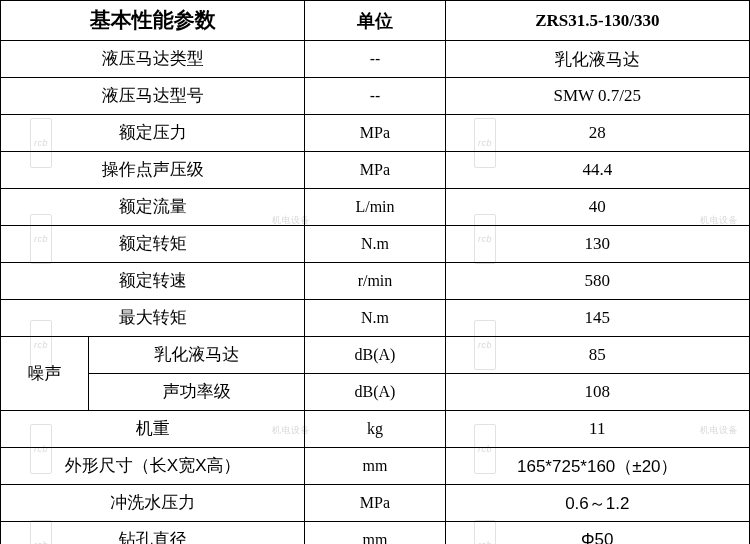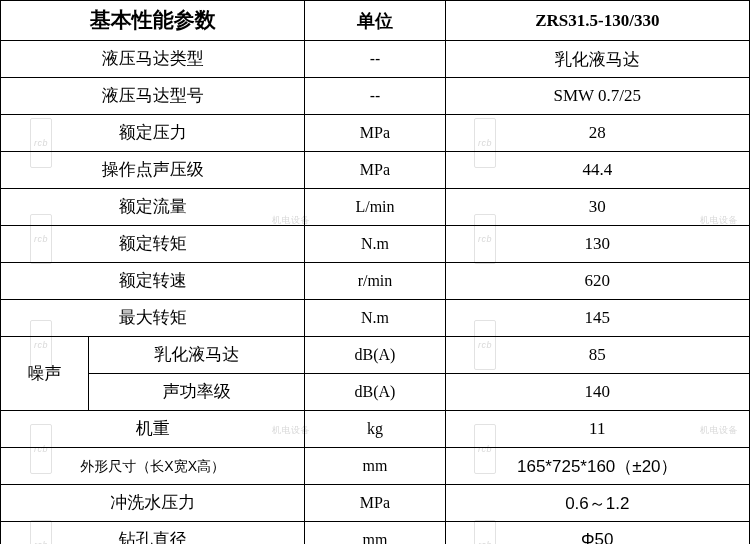--- a/index.html
+++ b/index.html
@@ -36,21 +36,21 @@
   col.c-value   { width: 304px; }
 
   .row-header td {
     font-weight: bold;
   }
   .cell-name {
     font-size: 17px;
     line-height: 1.15;
   }
   .cell-name.small {
-    font-size: 14px;
+    font-size: 17px;
   }
   .cell-unit {
     font-family: "Liberation Serif", serif;
     font-size: 16px;
   }
   .cell-unit.cn {
     font-family: "Liberation Sans", sans-serif;
     font-size: 16px;
   }
   .cell-value {
@@ -141,48 +141,48 @@
       <td class="cell-value">28</td>
     </tr>
     <tr>
       <td colspan="2" class="cell-name">操作点声压级</td>
       <td class="cell-unit">MPa</td>
       <td class="cell-value">44.4</td>
     </tr>
     <tr>
       <td colspan="2" class="cell-name">额定流量</td>
       <td class="cell-unit">L/min</td>
-      <td class="cell-value">30</td>
+      <td class="cell-value">40</td>
     </tr>
     <tr>
       <td colspan="2" class="cell-name">额定转矩</td>
       <td class="cell-unit">N.m</td>
       <td class="cell-value">130</td>
     </tr>
     <tr>
       <td colspan="2" class="cell-name">额定转速</td>
       <td class="cell-unit">r/min</td>
-      <td class="cell-value">620</td>
+      <td class="cell-value">580</td>
     </tr>
     <tr>
       <td colspan="2" class="cell-name">最大转矩</td>
       <td class="cell-unit">N.m</td>
       <td class="cell-value">145</td>
     </tr>
 
     <tr>
       <td rowspan="2" class="cell-name noise-label">噪声</td>
       <td class="cell-name">乳化液马达</td>
       <td class="cell-unit">dB(A)</td>
       <td class="cell-value">85</td>
     </tr>
     <tr>
       <td class="cell-name">声功率级</td>
       <td class="cell-unit">dB(A)</td>
-      <td class="cell-value">140</td>
+      <td class="cell-value">108</td>
     </tr>
 
     <tr>
       <td colspan="2" class="cell-name">机重</td>
       <td class="cell-unit">kg</td>
       <td class="cell-value">11</td>
     </tr>
     <tr>
       <td colspan="2" class="cell-name small">外形尺寸（长X宽X高）</td>
       <td class="cell-unit">mm</td>

